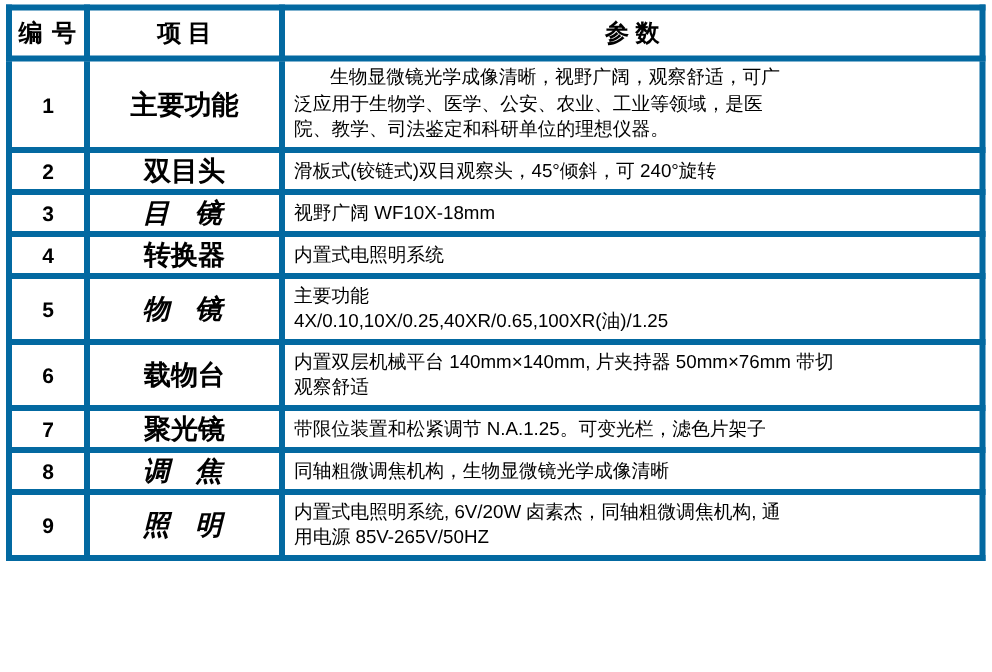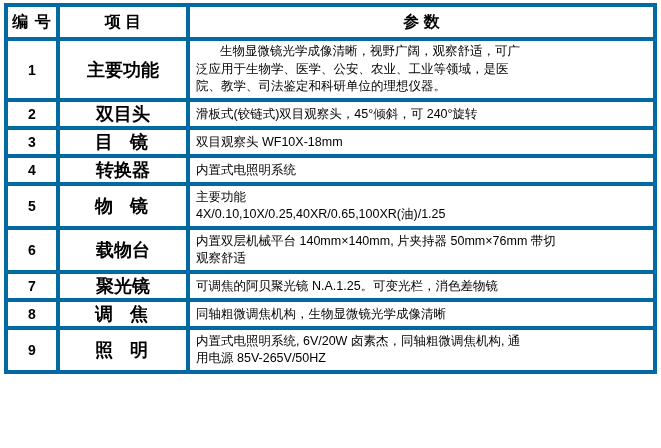--- a/index.html
+++ b/index.html
@@ -48,20 +48,21 @@
   }
   td.cell-item {
     text-align: center;
     font-size: 18px;
     font-weight: bold;
   }
   td.cell-item .sp1 {
     display: inline-block;
     letter-spacing: 6px;
     padding-left: 3px;
+    font-style: italic;
   }
   td.cell-spec {
     font-size: 12.5px;
     line-height: 17px;
     padding: 3px 4px 3px 6px;
     text-align: left;
   }
   td.cell-spec p {
     margin: 0;
   }
@@ -100,21 +101,21 @@
       <td class="cell-no">2</td>
       <td class="cell-item">双目头</td>
       <td class="cell-spec">
         <p>滑板式(铰链式)双目观察头，45°倾斜，可 240°旋转</p>
       </td>
     </tr>
     <tr>
       <td class="cell-no">3</td>
       <td class="cell-item"><span class="sp1">目 镜</span></td>
       <td class="cell-spec">
-        <p>双目观察头 WF10X-18mm</p>
+        <p>视野广阔 WF10X-18mm</p>
       </td>
     </tr>
     <tr>
       <td class="cell-no">4</td>
       <td class="cell-item">转换器</td>
       <td class="cell-spec">
         <p>内置式电照明系统</p>
       </td>
     </tr>
     <tr>
@@ -130,21 +131,21 @@
       <td class="cell-item">载物台</td>
       <td class="cell-spec">
         <p>内置双层机械平台 140mm×140mm, 片夹持器 50mm×76mm 带切</p>
         <p>观察舒适</p>
       </td>
     </tr>
     <tr>
       <td class="cell-no">7</td>
       <td class="cell-item">聚光镜</td>
       <td class="cell-spec">
-        <p>可调焦的阿贝聚光镜 N.A.1.25。可变光栏，消色差物镜</p>
+        <p>带限位装置和松紧调节 N.A.1.25。可变光栏，滤色片架子</p>
       </td>
     </tr>
     <tr>
       <td class="cell-no">8</td>
       <td class="cell-item"><span class="sp1">调 焦</span></td>
       <td class="cell-spec">
         <p>同轴粗微调焦机构，生物显微镜光学成像清晰</p>
       </td>
     </tr>
     <tr>

